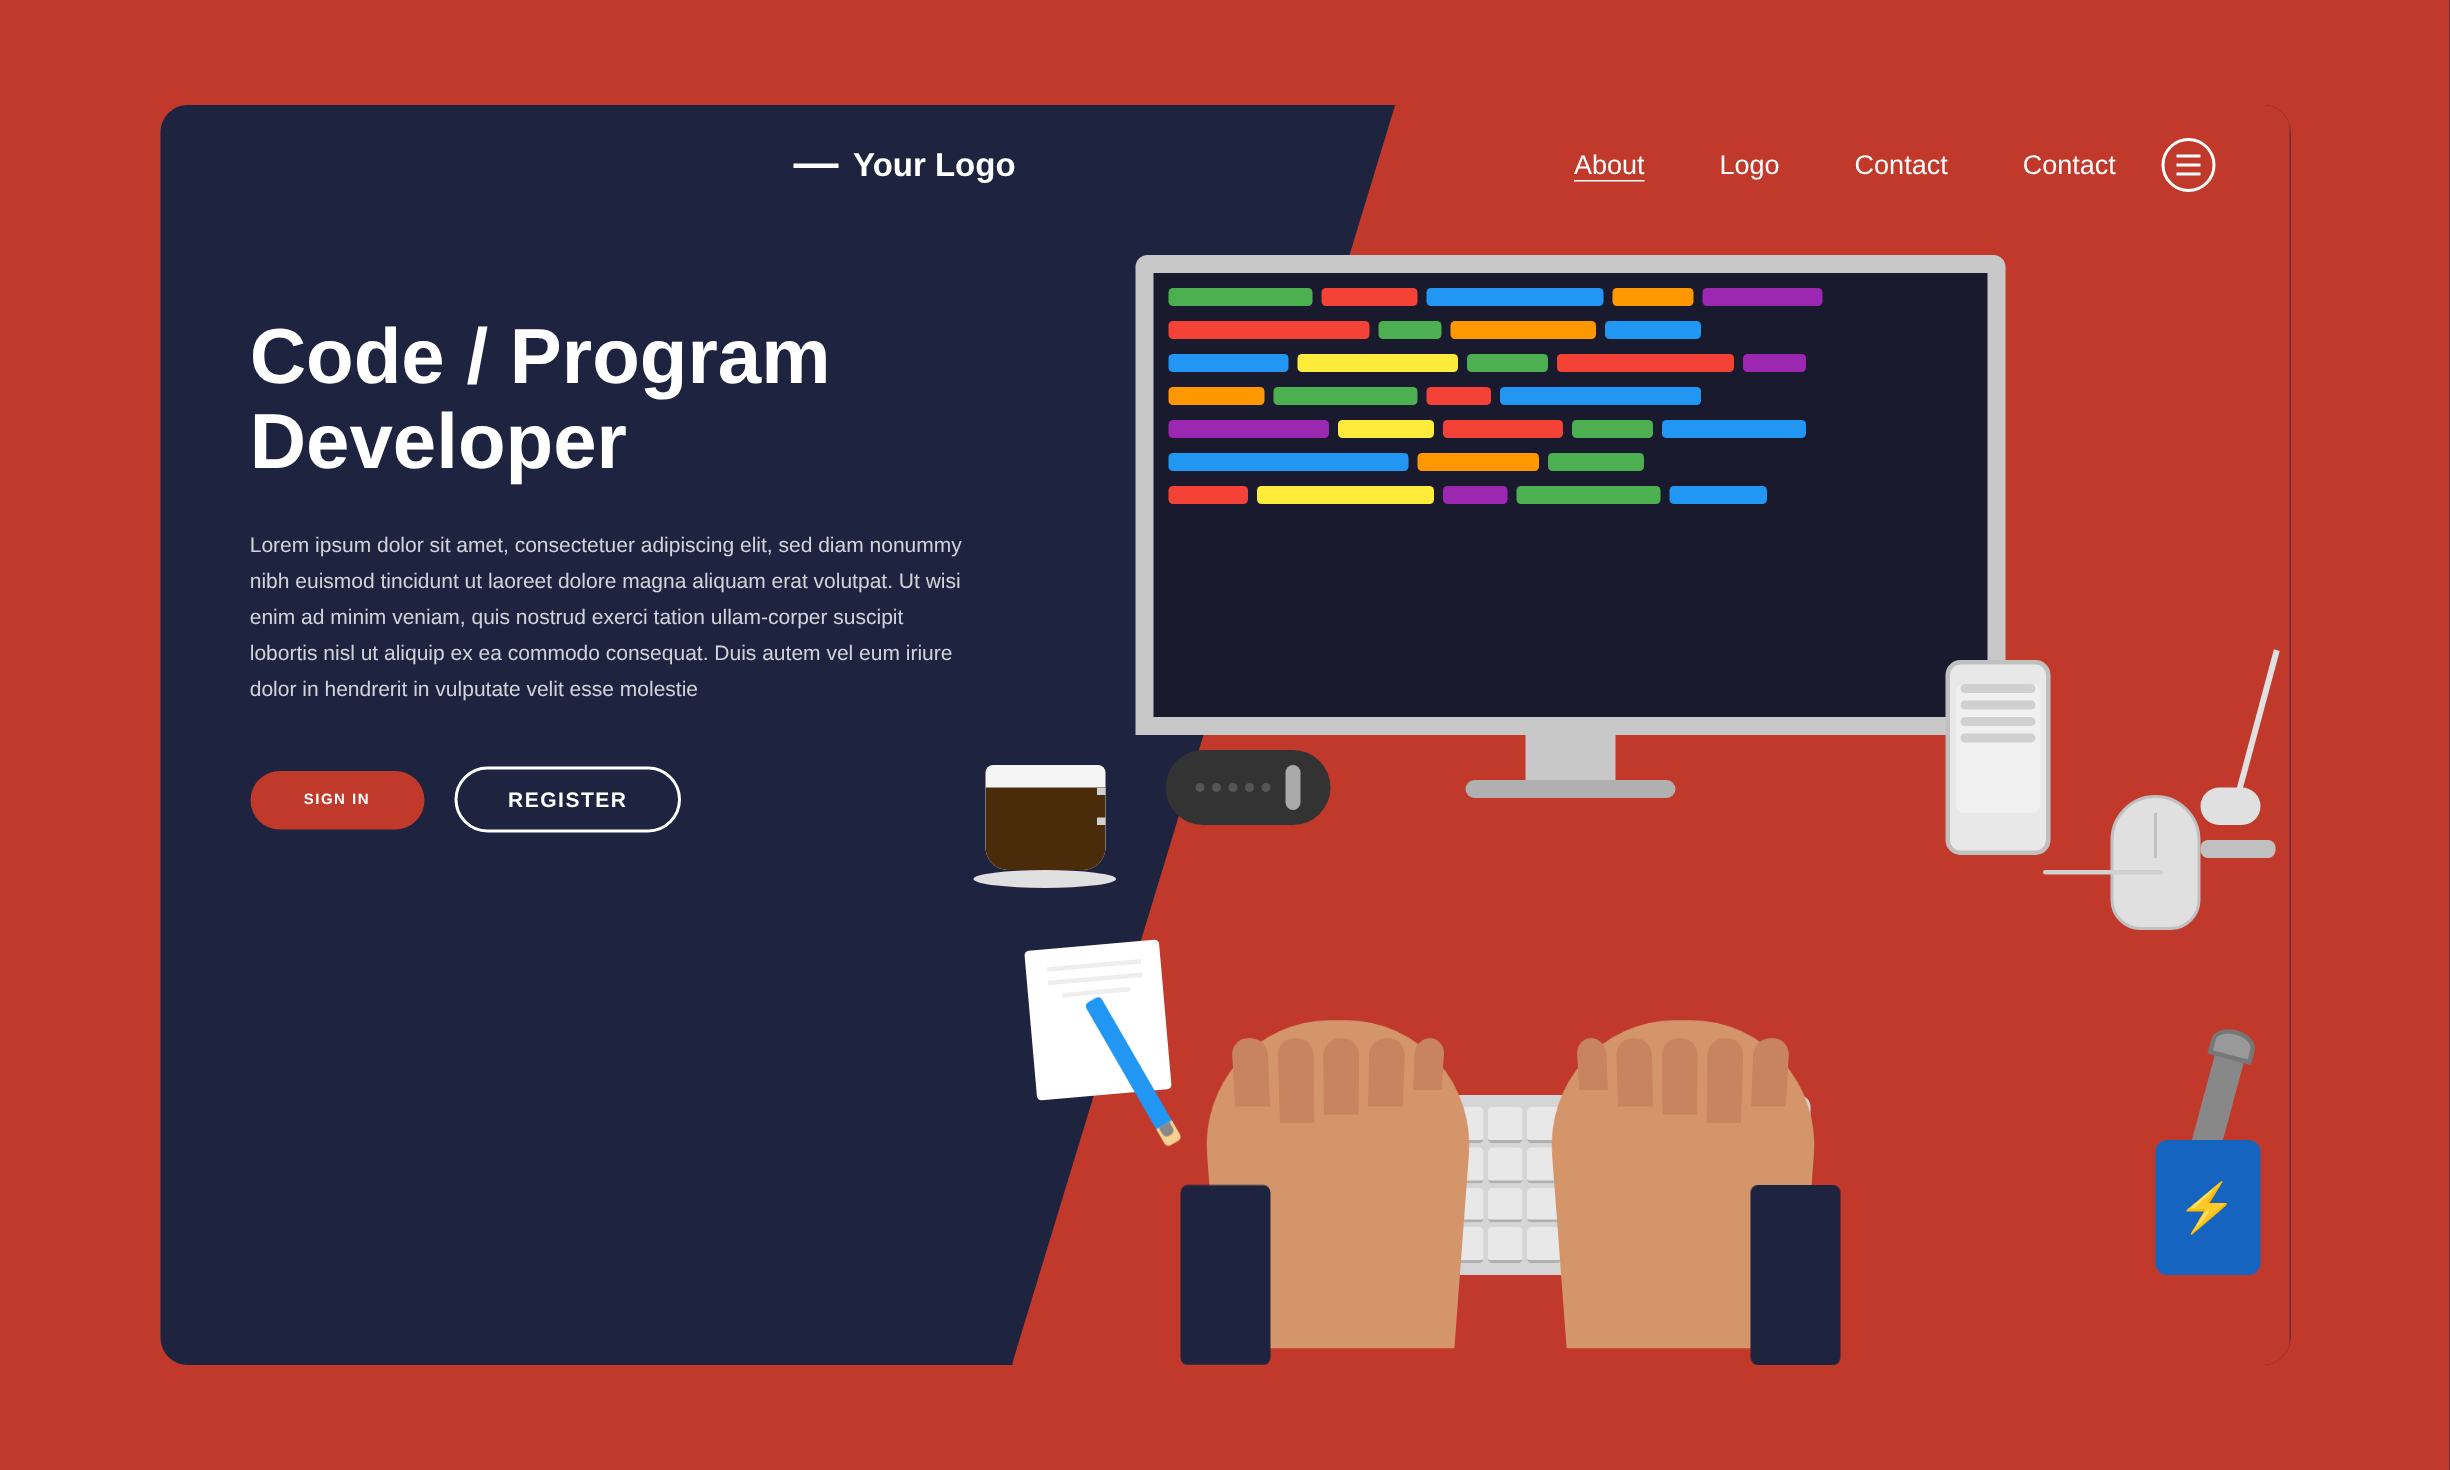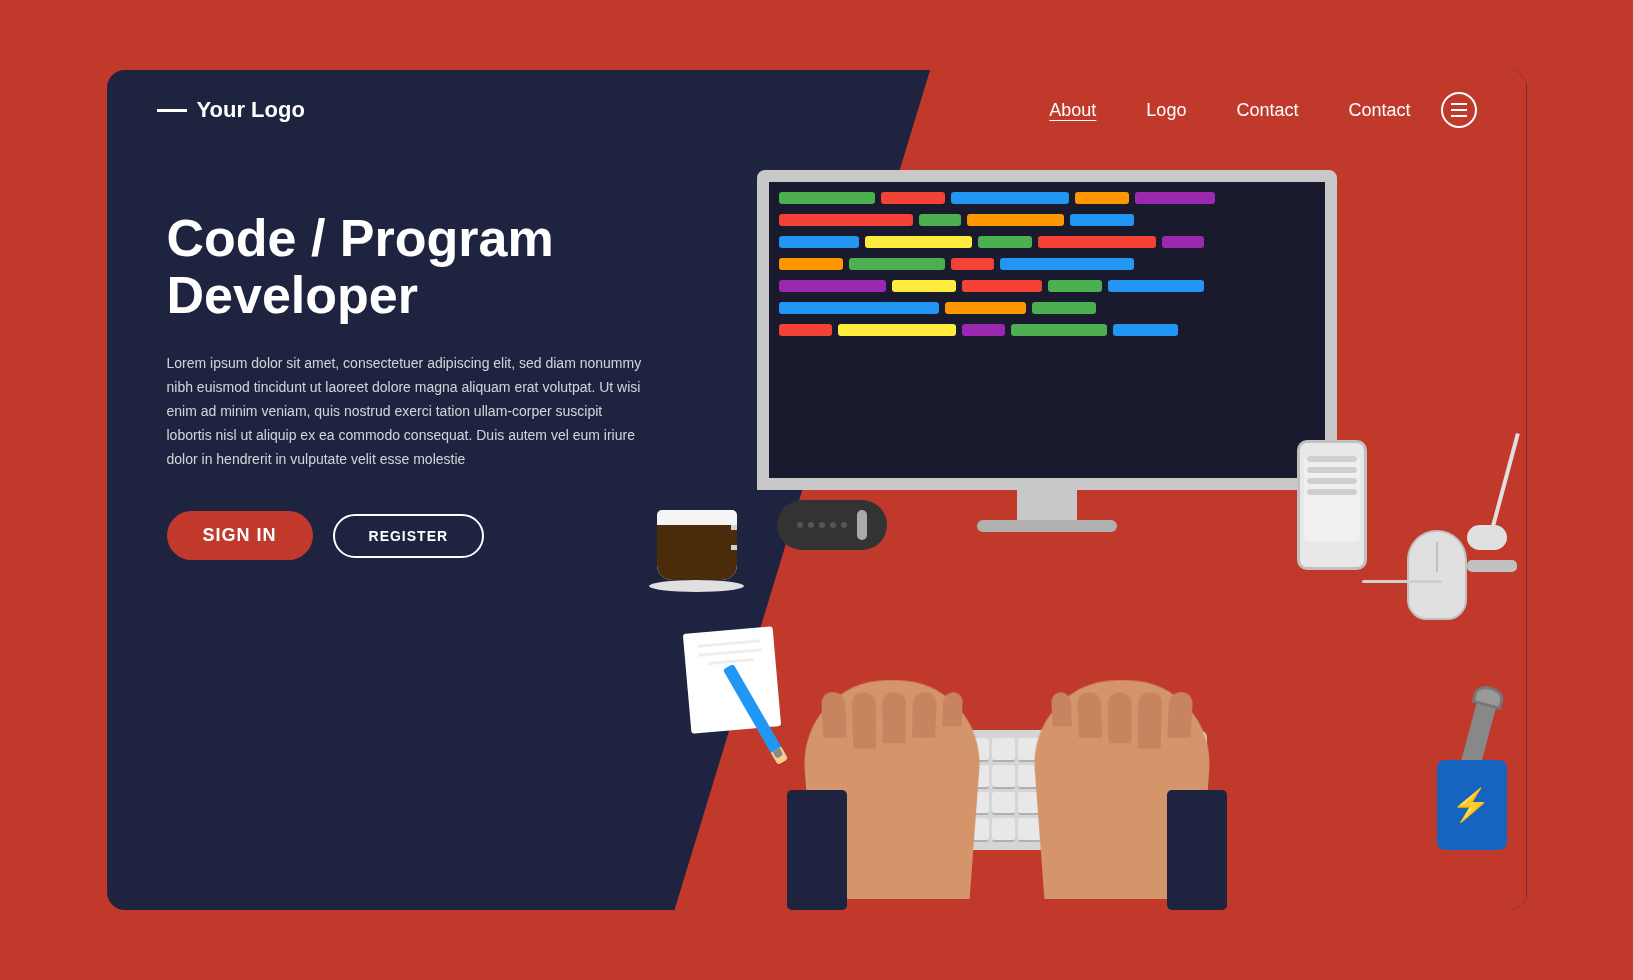--- a/index.html
+++ b/index.html
@@ -41,20 +41,21 @@
       z-index: 10;
     }
     .logo {
       color: white;
       font-size: 22px;
       font-weight: bold;
       display: flex;
       align-items: center;
       gap: 10px;
       flex: 1;
+      justify-content: center;
     }
     .logo-dash {
       width: 30px;
       height: 3px;
       background: white;
       display: inline-block;
     }
     .nav-links {
       display: flex;
       align-items: center;
@@ -115,21 +116,21 @@
       display: flex;
       gap: 20px;
       align-items: center;
     }
     .btn-signin {
       background: #c0392b;
       color: white;
       border: none;
       border-radius: 25px;
       padding: 14px 36px;
-      font-size: 18px;
+      font-size: 10px;
       font-weight: 700;
       letter-spacing: 1px;
       cursor: pointer;
     }
     .btn-register {
       background: transparent;
       color: white;
       border: 2px solid white;
       border-radius: 25px;
       padding: 12px 34px;

